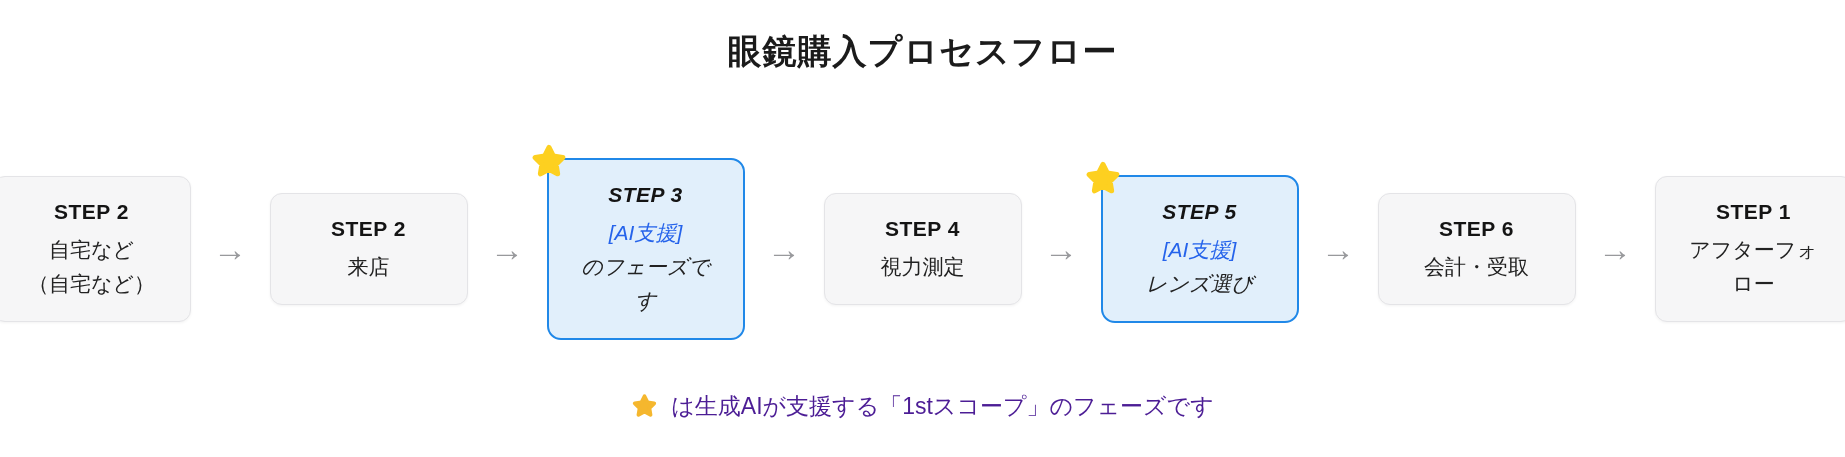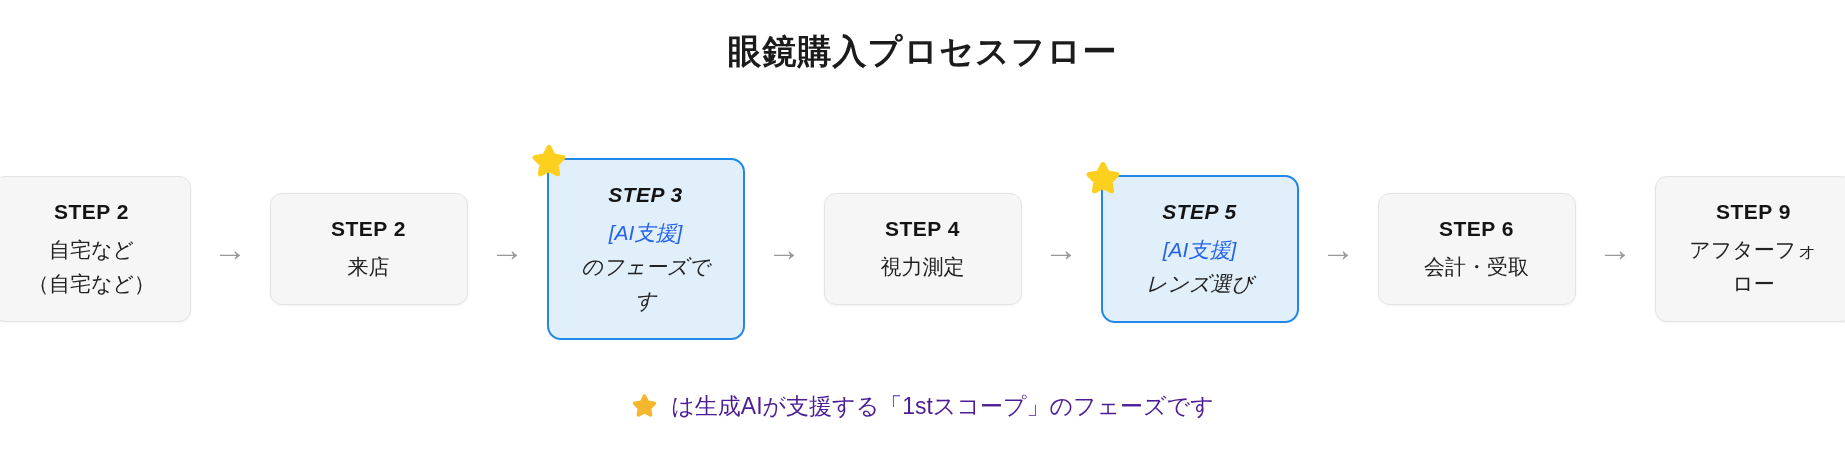--- a/index.html
+++ b/index.html
@@ -172,21 +172,21 @@
   <div class="step-box">
 
     <div class="step-label">STEP 6</div>
     <div class="step-lines">
         <div class="step-line">会計・受取</div>
       </div>
   </div>
 <div class="arrow">→</div>
   <div class="step-box">
 
-    <div class="step-label">STEP 9</div>
+    <div class="step-label">STEP 1</div>
     <div class="step-lines">
         <div class="step-line">アフターフォロー</div>
       </div>
   </div>
 </div>
 
 <div class="legend">
   <span class="legend-star">
     <svg viewBox="0 0 100 100" width="27" height="27" aria-hidden="true">
       <polygon points="50,12 61.2,34.6 86.1,38.3 68.1,55.9 72.3,80.7 50,69 27.7,80.7 31.9,55.9 13.9,38.3 38.8,34.6" fill="#f5b72e" stroke="#f5b72e" stroke-width="14" stroke-linejoin="round"></polygon>

